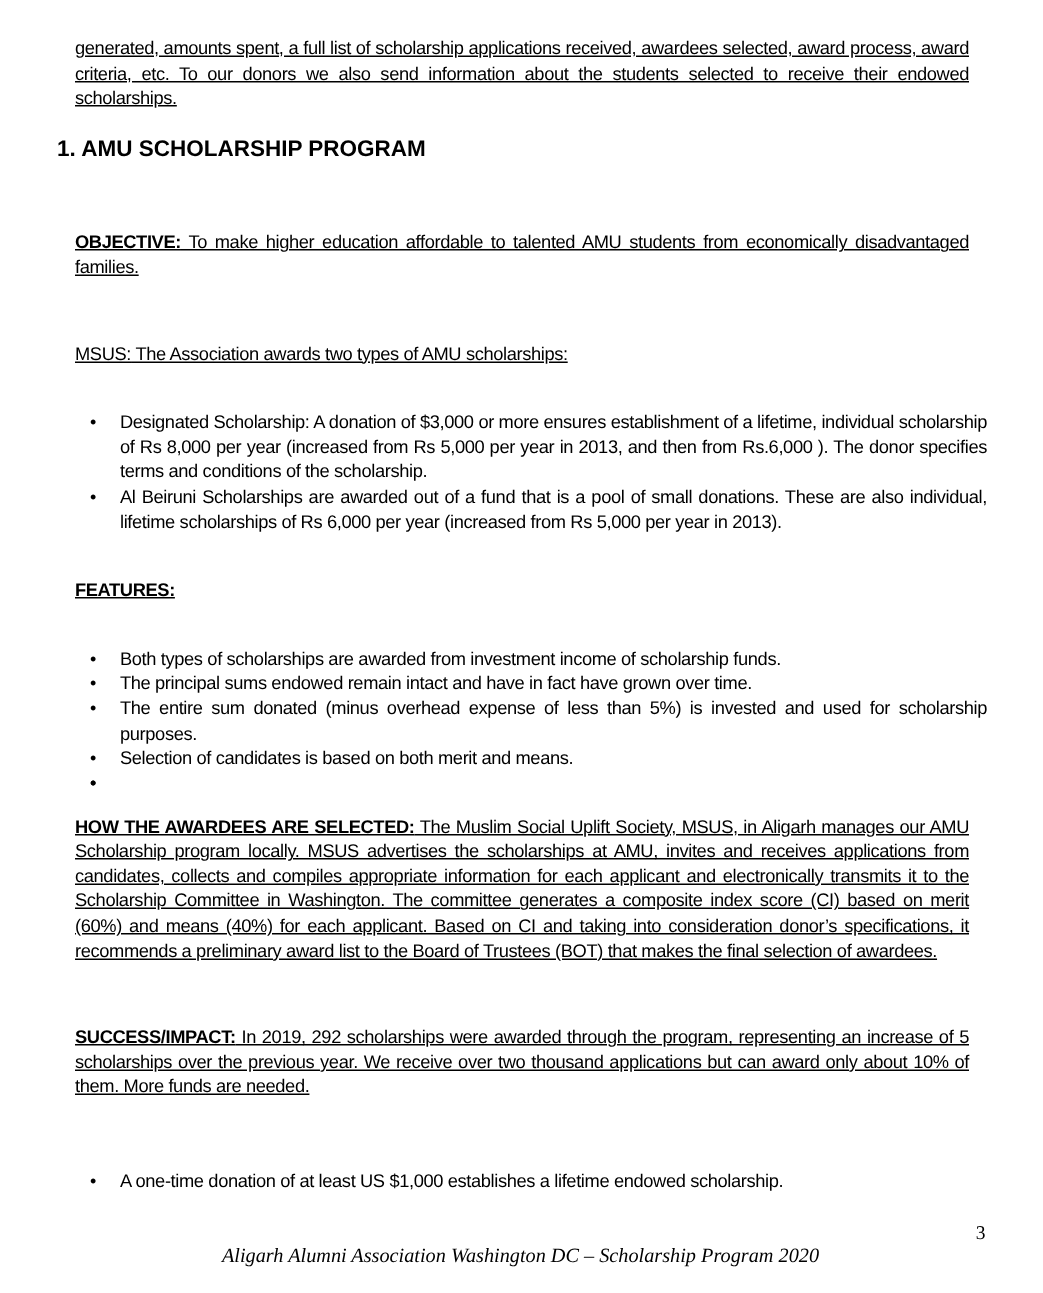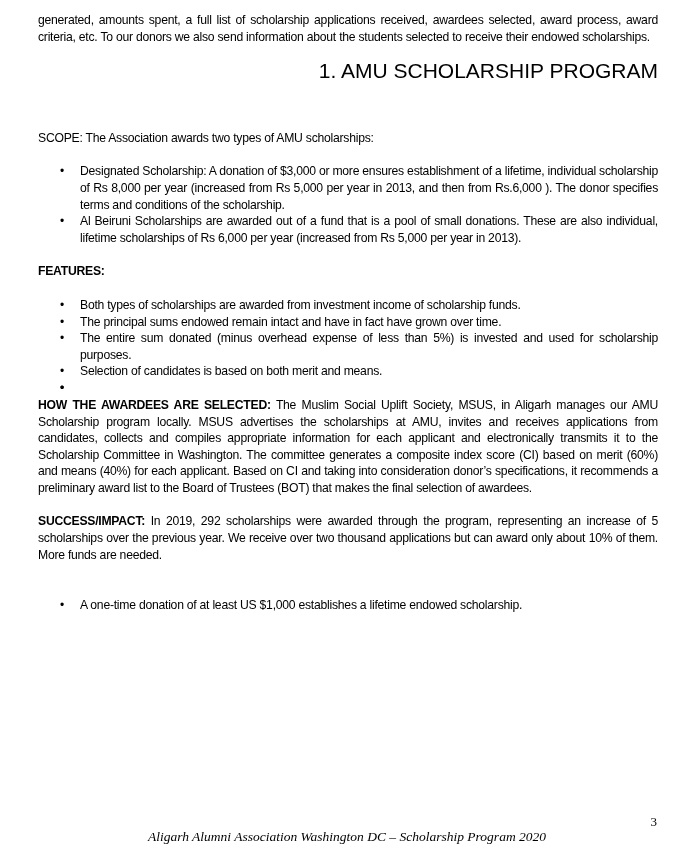--- a/index.html
+++ b/index.html
@@ -5,24 +5,24 @@
   html, body { margin: 0; padding: 0; background: #ffffff; }
   body {
     width: 695px; height: 862px; overflow: hidden; position: relative;
     font-family: "Liberation Sans", sans-serif; color: #000;
   }
   .page {
     position: absolute; left: 38px; top: 12px; width: 620px;
     font-size: 12.2px; line-height: 16.6px; letter-spacing: -0.25px;
     text-align: justify;
   }
-  p { margin: 0; }
+  p { margin: 12px; text-decoration: underline; }
   .gap { height: 17px; }
   .heading {
-    text-align: right; font-weight: normal; font-size: 21px;
+    text-align: left; font-weight: bold; font-size: 15px;
     margin: 18px 0 16px 0; letter-spacing: 0;
   }
   b { font-weight: bold; }
   ul { margin: 0; padding: 0 0 0 42px; list-style: none; }
   li { position: relative; }
   li .bullet {
     position: absolute; left: -20px; top: 0; font-size: 12px;
   }
   .footer-num {
     position: absolute; right: 38px; top: 814px;
@@ -36,23 +36,24 @@
 </head>
 <body>
 
 <div class="page">
   <p>generated, amounts spent, a full list of scholarship applications received, awardees selected, award process, award criteria, etc.  To our donors we also send information about the students selected to receive their endowed scholarships.</p>
 
   <div class="heading">1. AMU SCHOLARSHIP PROGRAM</div>
 
   <div class="gap"></div>
 
+  <p><b>OBJECTIVE:</b><span> To make higher education affordable to talented AMU students from economically disadvantaged families.</span></p>
   <div class="gap"></div>
 
-  <p><span>SCOPE:</span><span> The Association awards two types of AMU scholarships:</span></p>
+  <p><span>MSUS:</span><span> The Association awards two types of AMU scholarships:</span></p>
   <div class="gap"></div>
   <ul>
     <li><span class="bullet">•</span><span>Designated Scholarship: A donation of $3,000 or more ensures establishment of a lifetime, individual scholarship of Rs 8,000 per year (increased from Rs 5,000 per year in 2013, and then from Rs.6,000 ). The donor specifies terms and conditions of the scholarship.</span></li>
     <li><span class="bullet">•</span><span>Al Beiruni Scholarships are awarded out of a fund that is a pool of small donations. These are also individual, lifetime scholarships of Rs 6,000 per year (increased from Rs 5,000 per year in 2013).</span></li>
   </ul>
   <div class="gap"></div>
 
   <p><b>FEATURES:</b></p>
   <div class="gap"></div>
   <ul>

